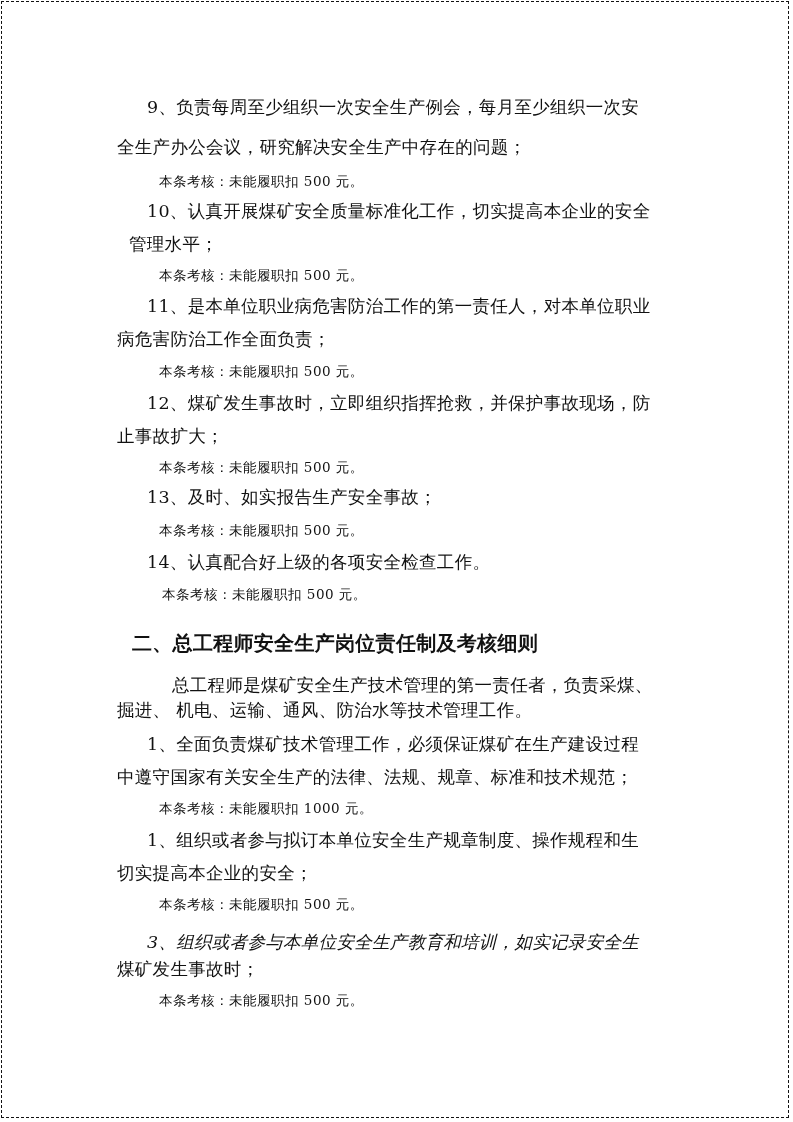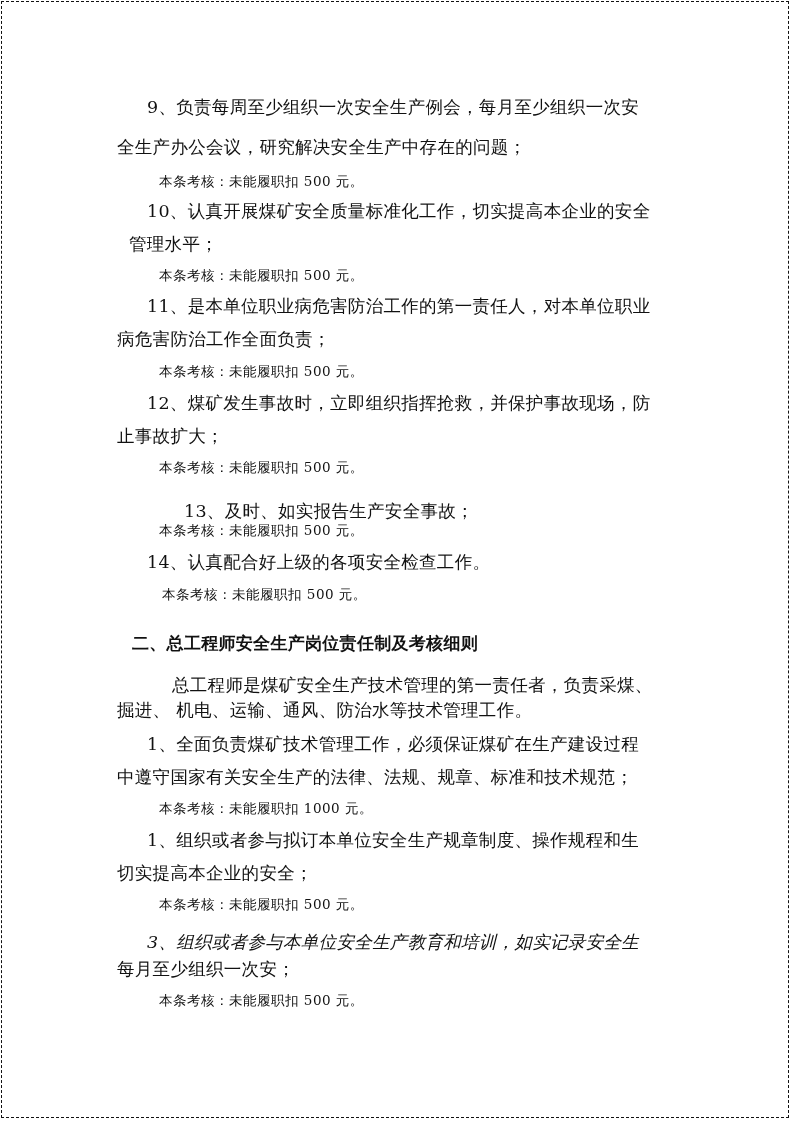--- a/index.html
+++ b/index.html
@@ -48,21 +48,21 @@
       line-height: 18px;
       letter-spacing: 0.5px;
     }
     .assess.shift { left: 45px; }
     .heading {
       position: absolute;
       left: 15px;
       white-space: nowrap;
       font-family: "DejaVu Sans", "Liberation Sans", sans-serif;
       font-weight: bold;
-      font-size: 17px;
+      font-size: 20px;
       line-height: 22px;
       letter-spacing: 0.3px;
     }
   </style>
 </head>
 <body>
 
 <div class="page-border"></div>
 
 <div class="content">
@@ -76,36 +76,36 @@
   <div class="assess" style="top:266px;">本条考核：未能履职扣 500 元。</div>
 
   <div class="line indent" style="top:295px;">11、是本单位职业病危害防治工作的第一责任人，对本单位职业</div>
   <div class="line" style="top:328px;">病危害防治工作全面负责；</div>
   <div class="assess" style="top:362px;">本条考核：未能履职扣 500 元。</div>
 
   <div class="line indent" style="top:392px;">12、煤矿发生事故时，立即组织指挥抢救，并保护事故现场，防</div>
   <div class="line" style="top:425px;">止事故扩大；</div>
   <div class="assess" style="top:458px;">本条考核：未能履职扣 500 元。</div>
 
-  <div class="line indent" style="top:500px;margin-left:37px;">13、及时、如实报告生产安全事故；</div>
+  <div class="line indent" style="top:486px;">13、及时、如实报告生产安全事故；</div>
   <div class="assess" style="top:521px;">本条考核：未能履职扣 500 元。</div>
 
   <div class="line indent" style="top:551px;">14、认真配合好上级的各项安全检查工作。</div>
   <div class="assess shift" style="top:585px;">本条考核：未能履职扣 500 元。</div>
 
   <div class="heading" style="top:632px;">二、总工程师安全生产岗位责任制及考核细则</div>
 
   <div class="line indent-intro" style="top:674px;">总工程师是煤矿安全生产技术管理的第一责任者，负责采煤、</div>
   <div class="line" style="top:699px;">掘进、 机电、运输、通风、防治水等技术管理工作。</div>
 
   <div class="line indent" style="top:733px;">1、全面负责煤矿技术管理工作，必须保证煤矿在生产建设过程</div>
   <div class="line" style="top:766px;">中遵守国家有关安全生产的法律、法规、规章、标准和技术规范；</div>
   <div class="assess" style="top:799px;">本条考核：未能履职扣 1000 元。</div>
 
   <div class="line indent" style="top:829px;">1、组织或者参与拟订本单位安全生产规章制度、操作规程和生</div>
   <div class="line" style="top:862px;">切实提高本企业的安全；</div>
   <div class="assess" style="top:895px;">本条考核：未能履职扣 500 元。</div>
 
   <div class="line indent" style="top:931px;font-style:italic;">3、组织或者参与本单位安全生产教育和培训，如实记录安全生</div>
-  <div class="line" style="top:958px;">每月至少组织一次安；</div>
+  <div class="line" style="top:958px;">煤矿发生事故时；</div>
   <div class="assess" style="top:991px;">本条考核：未能履职扣 500 元。</div>
 
 </div>
 
 </body></html>

